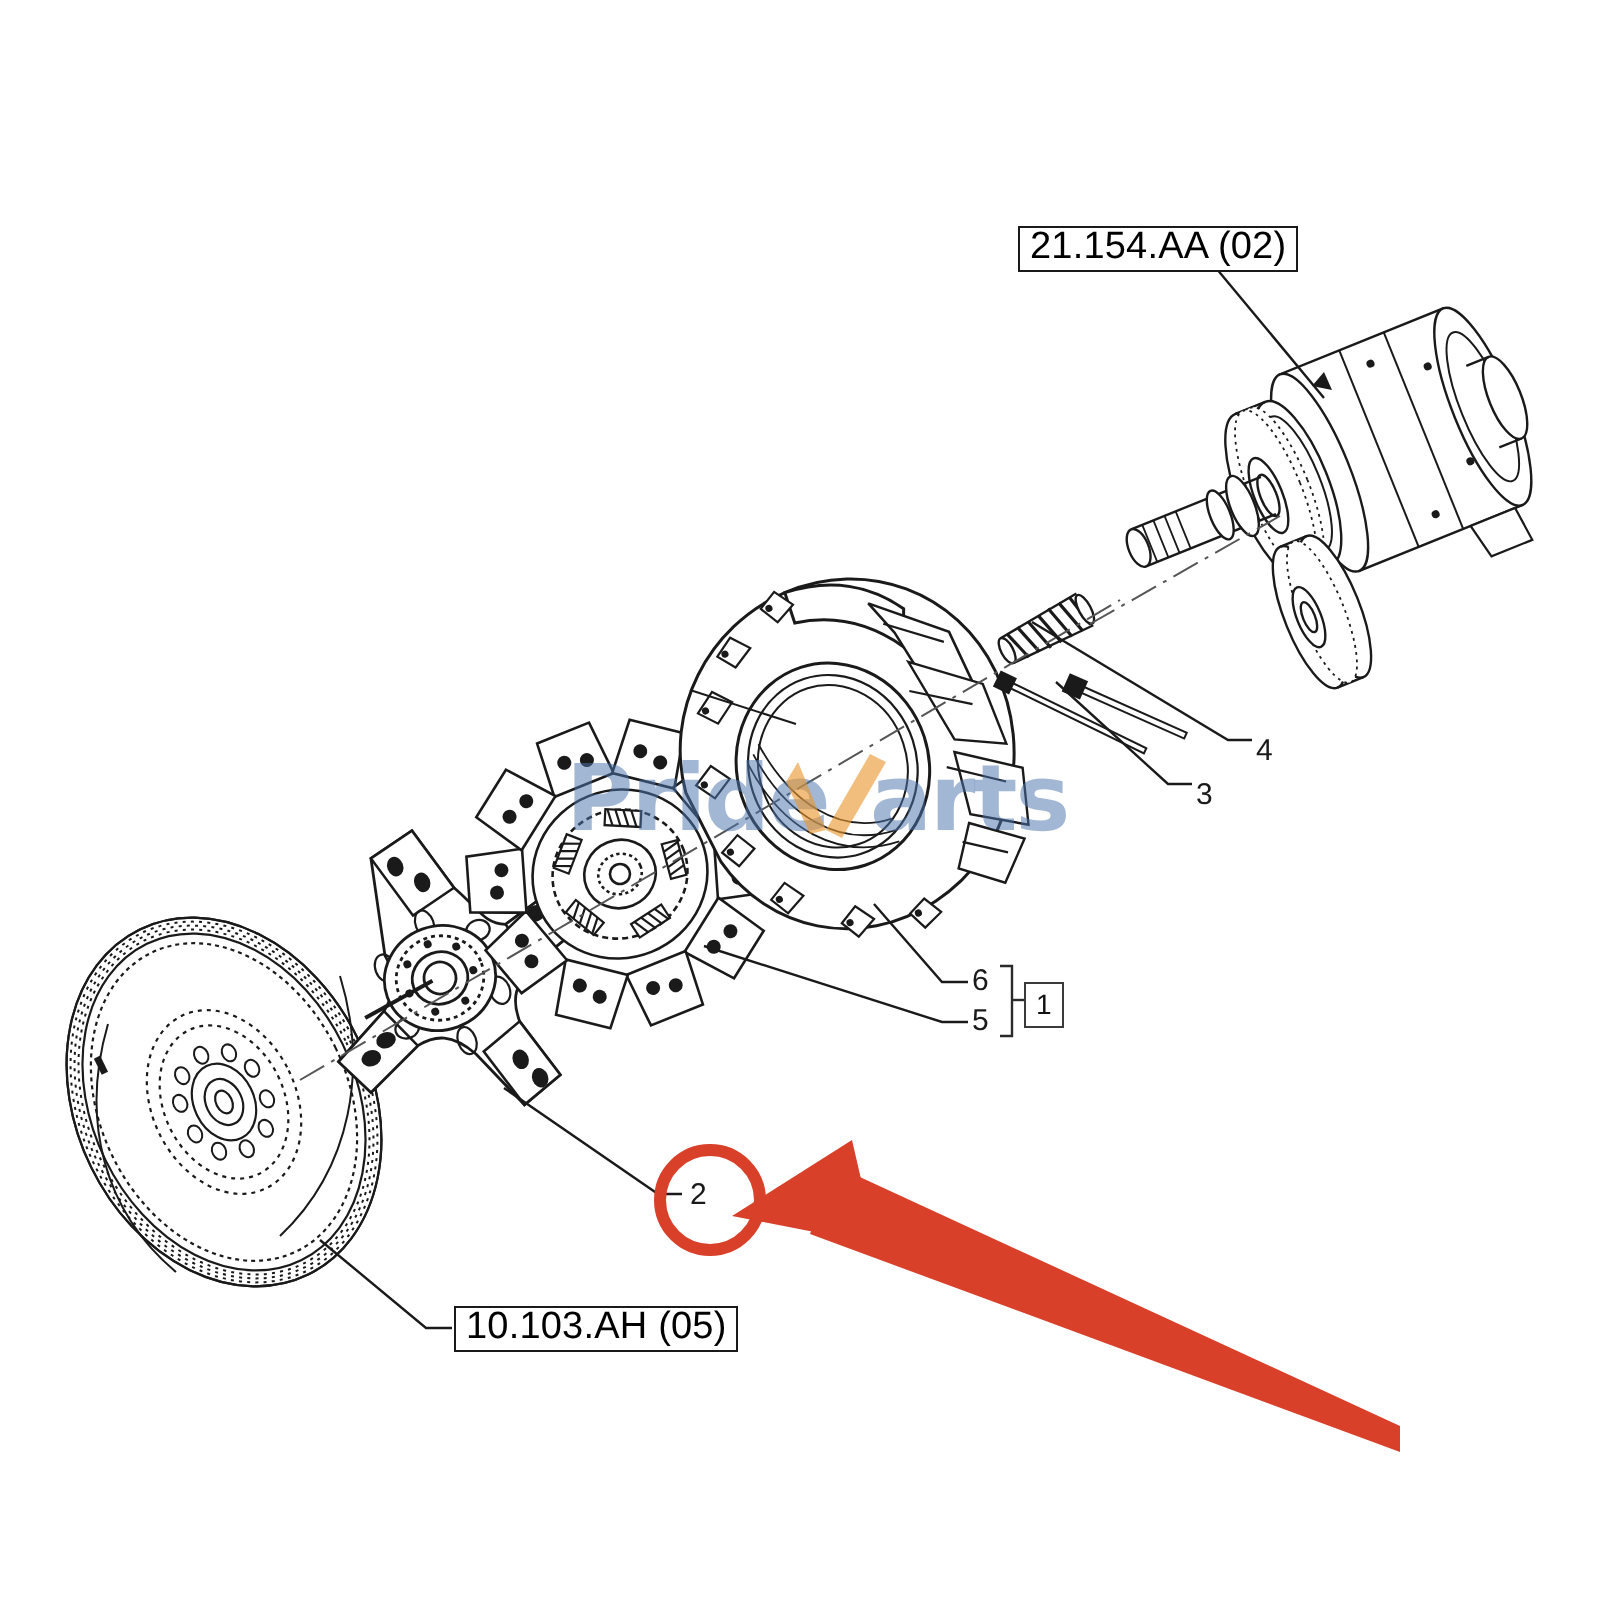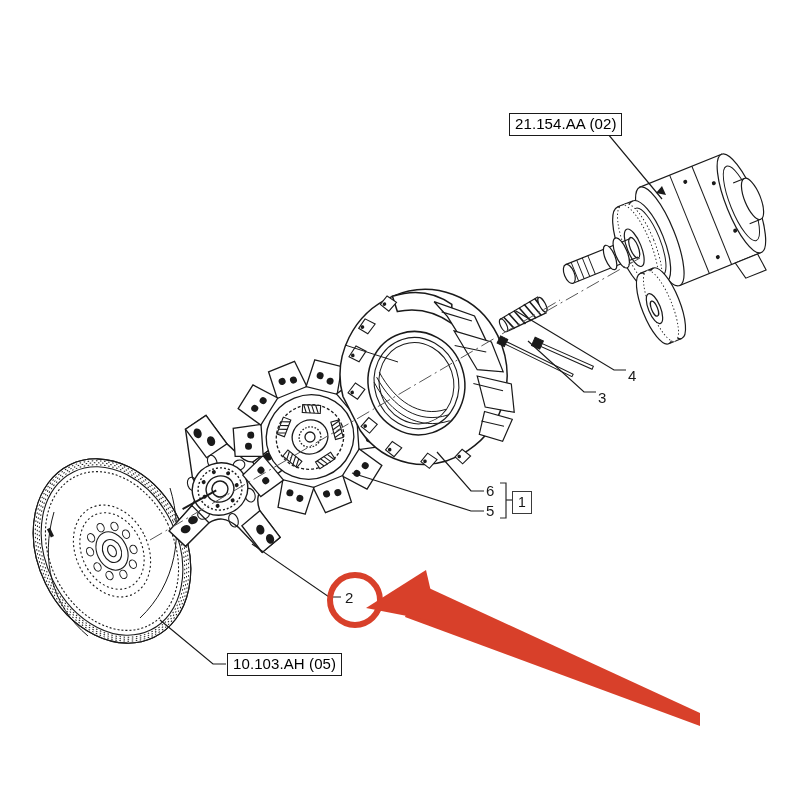--- a/index.html
+++ b/index.html
@@ -5,21 +5,21 @@
   html,body{margin:0;padding:0;}
   body{
     width:800px;height:800px;background:#ffffff;
     font-family:"Liberation Sans",sans-serif;
     overflow:hidden;position:relative;
   }
   #stage{position:absolute;left:0;top:0;width:800px;height:800px;}
   svg.layer{position:absolute;left:0;top:0;width:800px;height:800px;}
   .lbl-box{
     position:absolute;border:1px solid #1a1a1a;background:#ffffff;
-    font-size:15px;line-height:16px;color:#000;
+    font-size:19px;line-height:16px;color:#000;
     padding:2px 5px 3px 5px;white-space:nowrap;letter-spacing:.1px;
   }
   .callout-num{
     position:absolute;font-size:15px;color:#1a1a1a;
     line-height:15px;white-space:nowrap;
   }
   .box-num{
     position:absolute;border:1px solid #3a3a3a;background:#fff;
     font-size:14px;line-height:14px;color:#111;
     padding:3px 5px 4px 5px;white-space:nowrap;
@@ -377,20 +377,27 @@
 
       <path d="M345,345 L398,362" stroke-width="1"></path>
     </g>
 
     <g stroke="#2a2a2a" stroke-width="1.2" fill="none">
       <path d="M500,483 L506,483 L506,518 L500,518"></path>
       <path d="M506,500 L512,500"></path>
     </g>
   </svg>
 
+  <div class="wm">
+    <svg viewBox="0 0 250 56" width="250" height="56">
+      <text class="wm-text" x="0" y="44">Pride</text>
+      <path class="wm-check" d="M116,10 L130,44 L122,46 L110,20 Z M130,44 L152,6 L160,10 L138,48 Z"></path>
+      <text class="wm-text" x="152" y="44">arts</text>
+    </svg>
+  </div>
 
   <svg class="layer">
     <circle cx="355" cy="600" r="25" fill="none" stroke="#d8402a" stroke-width="6"></circle>
     <g fill="#d8402a">
       <path d="M700,726 L405,617 L418,583 L700,713 Z"></path>
       <path d="M366,608 L426,570 L438,622 Z"></path>
     </g>
   </svg>
 
   <div class="lbl-box" style="left:509px;top:113px;">21.154.AA (02)</div>

